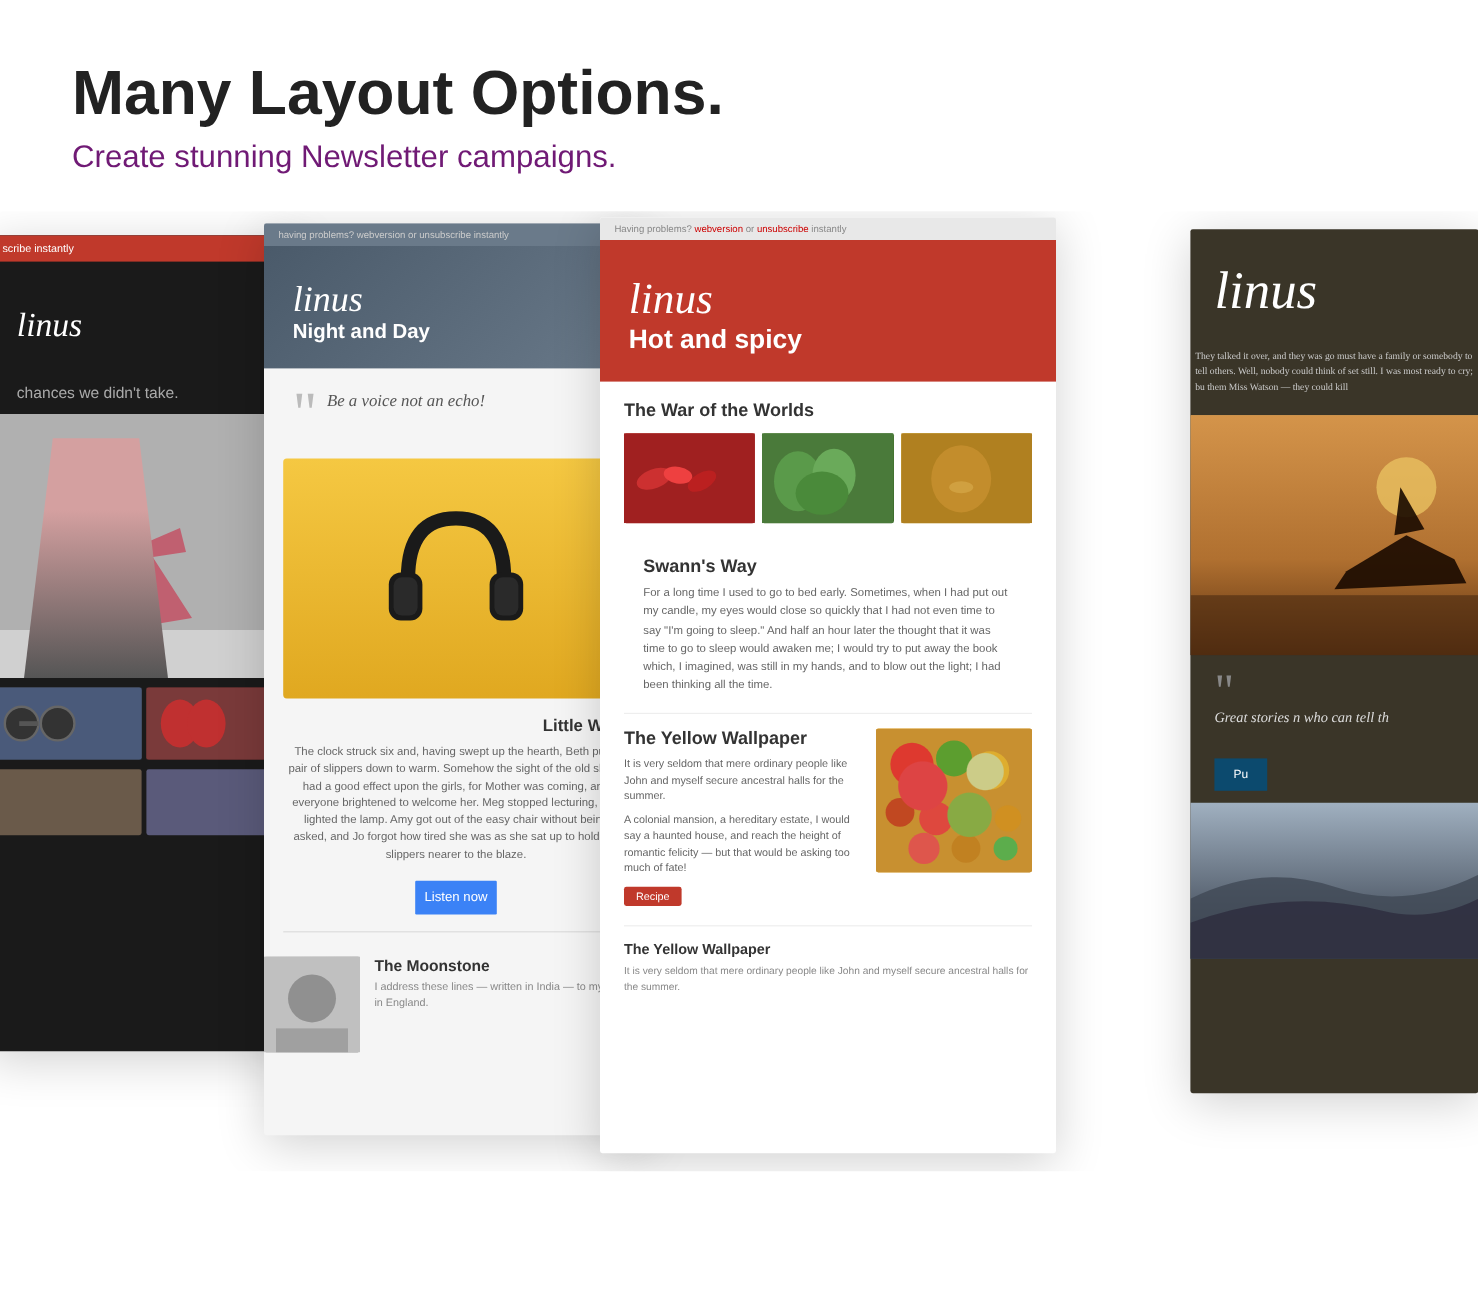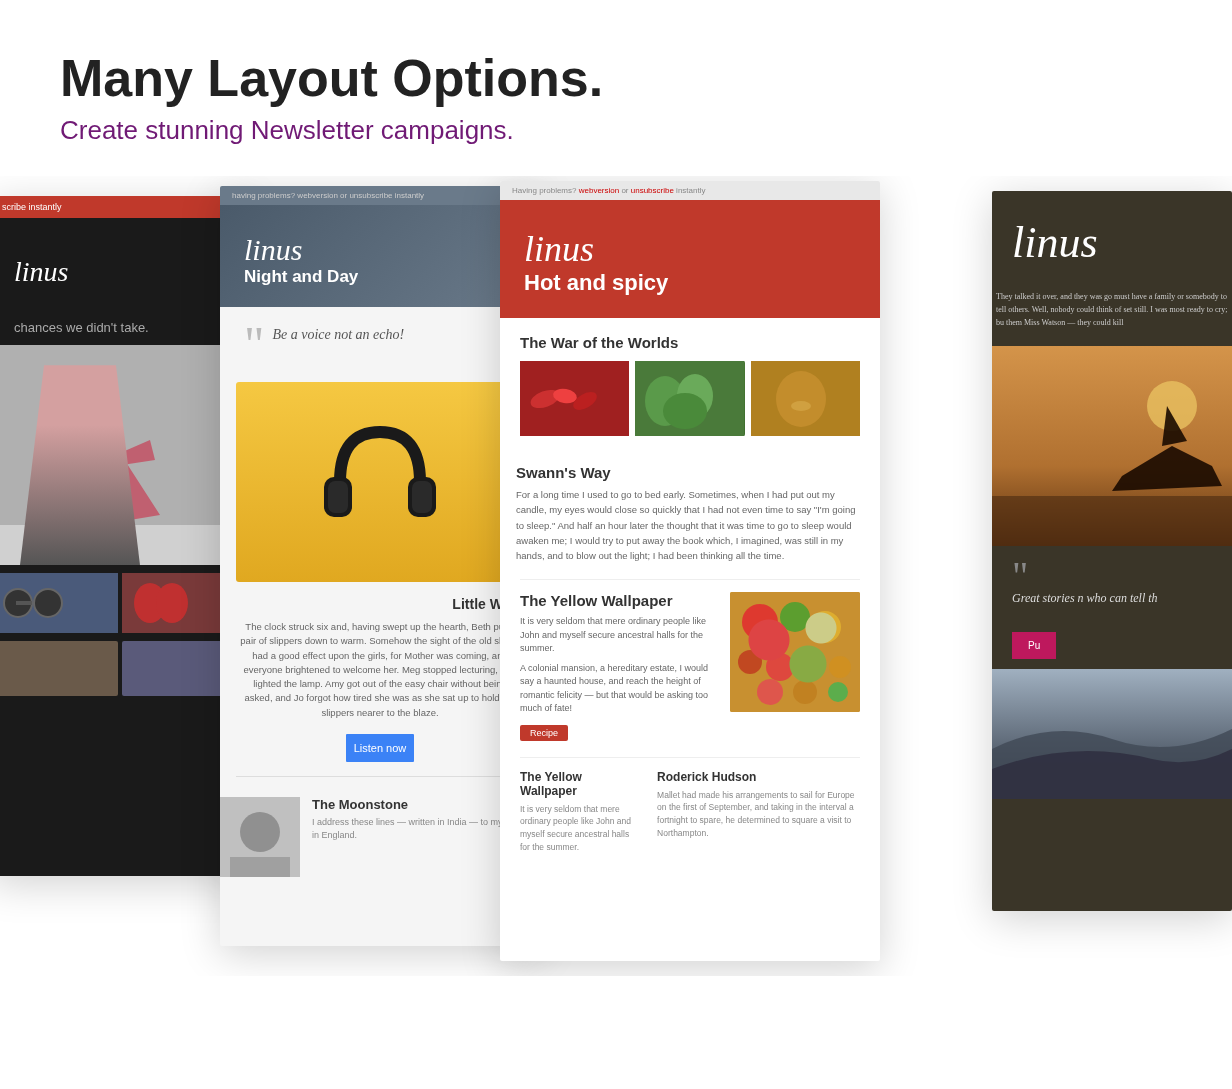--- a/index.html
+++ b/index.html
@@ -354,21 +354,21 @@
       flex: 1;
       height: 75px;
       border-radius: 2px;
     }
 
     .food-img.chili { background: linear-gradient(135deg, #c0392b, #8b1a1a); }
     .food-img.herbs { background: linear-gradient(135deg, #5a8a3a, #3a6a2a); }
     .food-img.oil { background: linear-gradient(135deg, #c8a020, #a07010); }
 
     .card-red .swanns-way {
-      padding: 8px 16px 16px;
+      padding: 8px 36px 16px;
     }
 
     .card-red .swanns-way h3 {
       font-size: 15px;
       font-weight: bold;
       color: #333;
       margin-bottom: 6px;
       font-family: Arial, sans-serif;
     }
 
@@ -541,21 +541,21 @@
       font-size: 12px;
       color: #ddd;
       font-style: italic;
       font-family: Georgia, serif;
       line-height: 1.4;
     }
 
     .card-brown .pub-btn {
       display: block;
       margin: 10px 20px;
-      background: #be185d;
+      background: #0c4a6e;
       color: #fff;
       border: none;
       padding: 8px 16px;
       font-size: 10px;
       font-family: Arial, sans-serif;
       cursor: pointer;
     }
 
     .card-brown .cliff-img {
       width: 100%;
@@ -729,24 +729,20 @@
           <circle cx="108" cy="100" r="10" fill="#50b050" opacity="0.9"></circle>
         </svg>
       </div>
     </div>
     <hr class="bottom-divider">
     <div class="two-col">
       <div class="col">
         <h4>The Yellow Wallpaper</h4>
         <p>It is very seldom that mere ordinary people like John and myself secure ancestral halls for the summer.</p>
       </div>
-      <div class="col">
-        <h4>Roderick Hudson</h4>
-        <p>Mallet had made his arrangements to sail for Europe on the first of September, and taking in the interval a fortnight to spare, he determined to square a visit to Northampton.</p>
-      </div>
     </div>
   </div>
 
   <div class="mockup-card card-brown">
     <div class="linus-header">
       <div class="cursive">linus</div>
     </div>
     <div class="body-text">They talked it over, and they was go must have a family or somebody to tell others. Well, nobody could think of set still. I was most ready to cry; bu them Miss Watson — they could kill</div>
     <div class="desert-img">
       <div class="desert-scene"></div>

